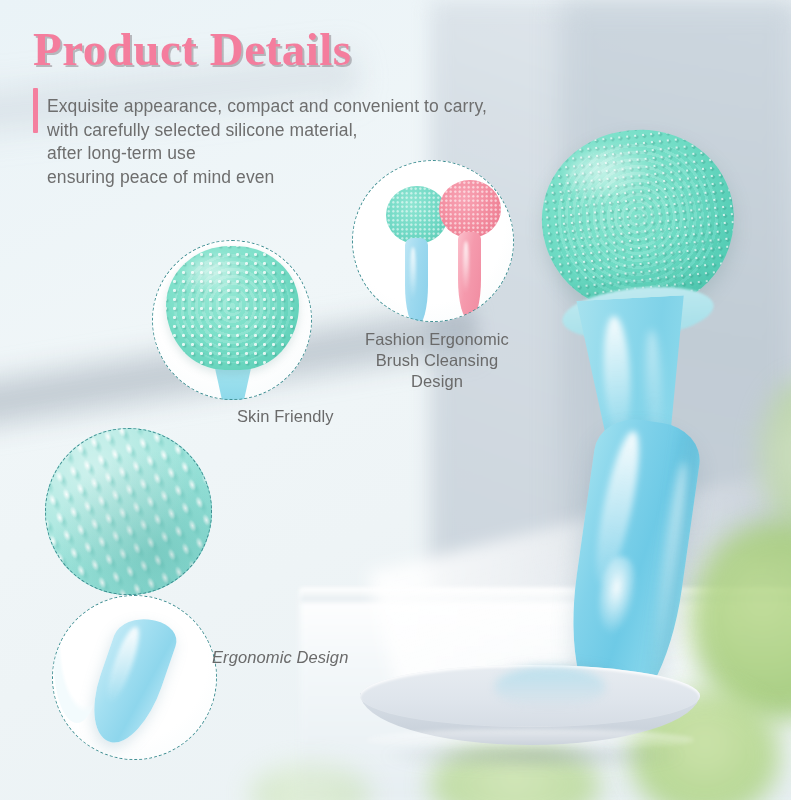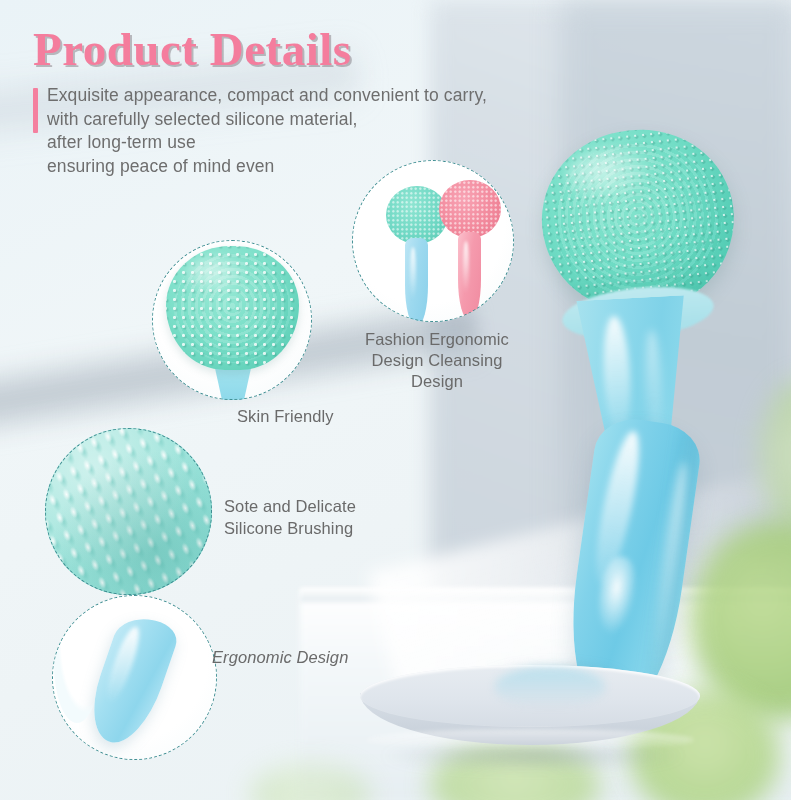--- a/index.html
+++ b/index.html
@@ -75,20 +75,21 @@
   }
   .subtitle-wrap{position:absolute;left:33px;top:84px;width:430px;}
   .subtitle-bar{
     position:absolute;left:0;top:4px;width:5px;height:45px;
     background:#f4809f;border-radius:1px;
   }
   .subtitle{
     margin-left:14px;
     font-size:17.5px;line-height:23.5px;color:#6e6e6e;
     letter-spacing:.1px;
+    margin-top:11px;
   }
   .subtitle div{white-space:nowrap;}
 
   
   .callout{position:absolute;border-radius:50%;overflow:hidden;}
   .dash-ring{
     position:absolute;border-radius:50%;
     border:1.6px dashed #3f8e92;
     box-sizing:border-box;
     pointer-events:none;
@@ -409,21 +410,21 @@
         <div class="dots"></div>
       </div>
       <div class="mb-handle" style="left:19px;top:52px;background:linear-gradient(100deg,#fbc0cc,#f59aad 45%,#f08ba0 100%);">
         <div class="mb-gloss"></div>
       </div>
     </div>
   </div>
   <div class="dash-ring" id="r-two"></div>
   <div class="label" id="lbl-two">
     <div>Fashion Ergonomic</div>
-    <div>Design Cleansing</div>
+    <div>Brush Cleansing</div>
     <div>Design</div>
   </div>
 
   <div class="callout" id="c-skin">
     <div class="skin-neck"></div>
     <div class="skin-head">
       <div class="head-rings"></div>
       <div class="dots"></div>
       <div class="head-gloss"></div>
     </div>
@@ -432,24 +433,20 @@
   <div class="label" id="lbl-skin">
     <div>Skin Friendly</div>
   </div>
 
   <div class="callout" id="c-bristle">
     <div class="bristle-field"></div>
     <div class="bristle-rows"></div>
     <div class="bristle-shade"></div>
   </div>
   <div class="dash-ring" id="r-bristle"></div>
-  <div class="label" id="lbl-bristle">
-    <div>Sote and Delicate</div>
-    <div>Silicone Brushing</div>
-  </div>
 
   <div class="callout" id="c-ergo">
     <div class="ergo-handle">
       <div class="ergo-gloss"></div>
     </div>
     <div class="ergo-curve"></div>
   </div>
   <div class="dash-ring" id="r-ergo"></div>
   <div class="label" id="lbl-ergo">
     <div>Ergonomic Design</div>

